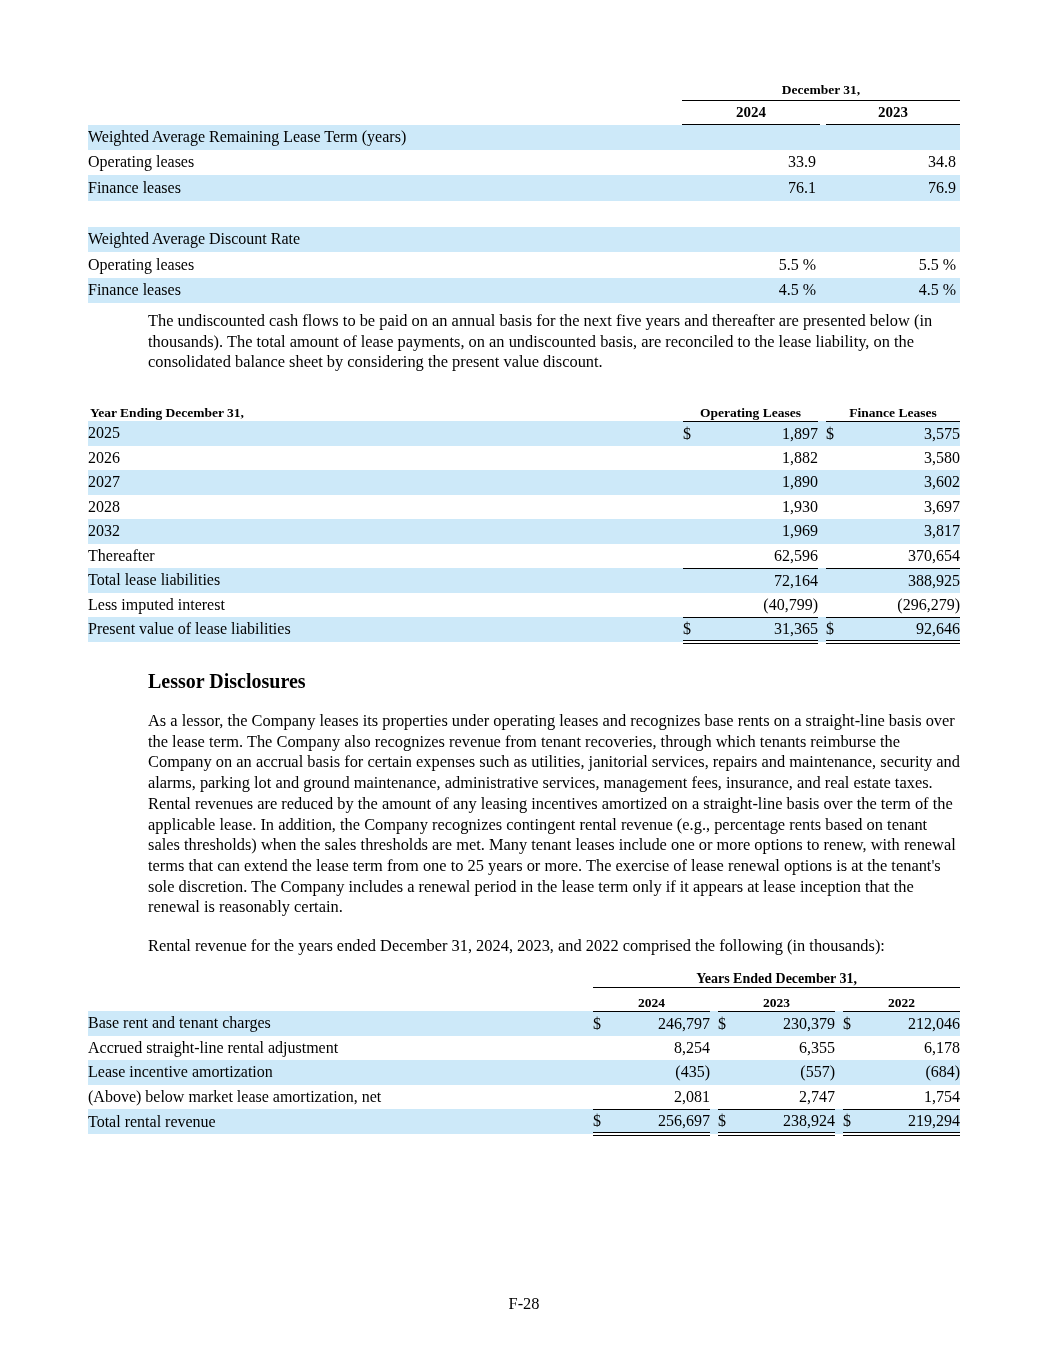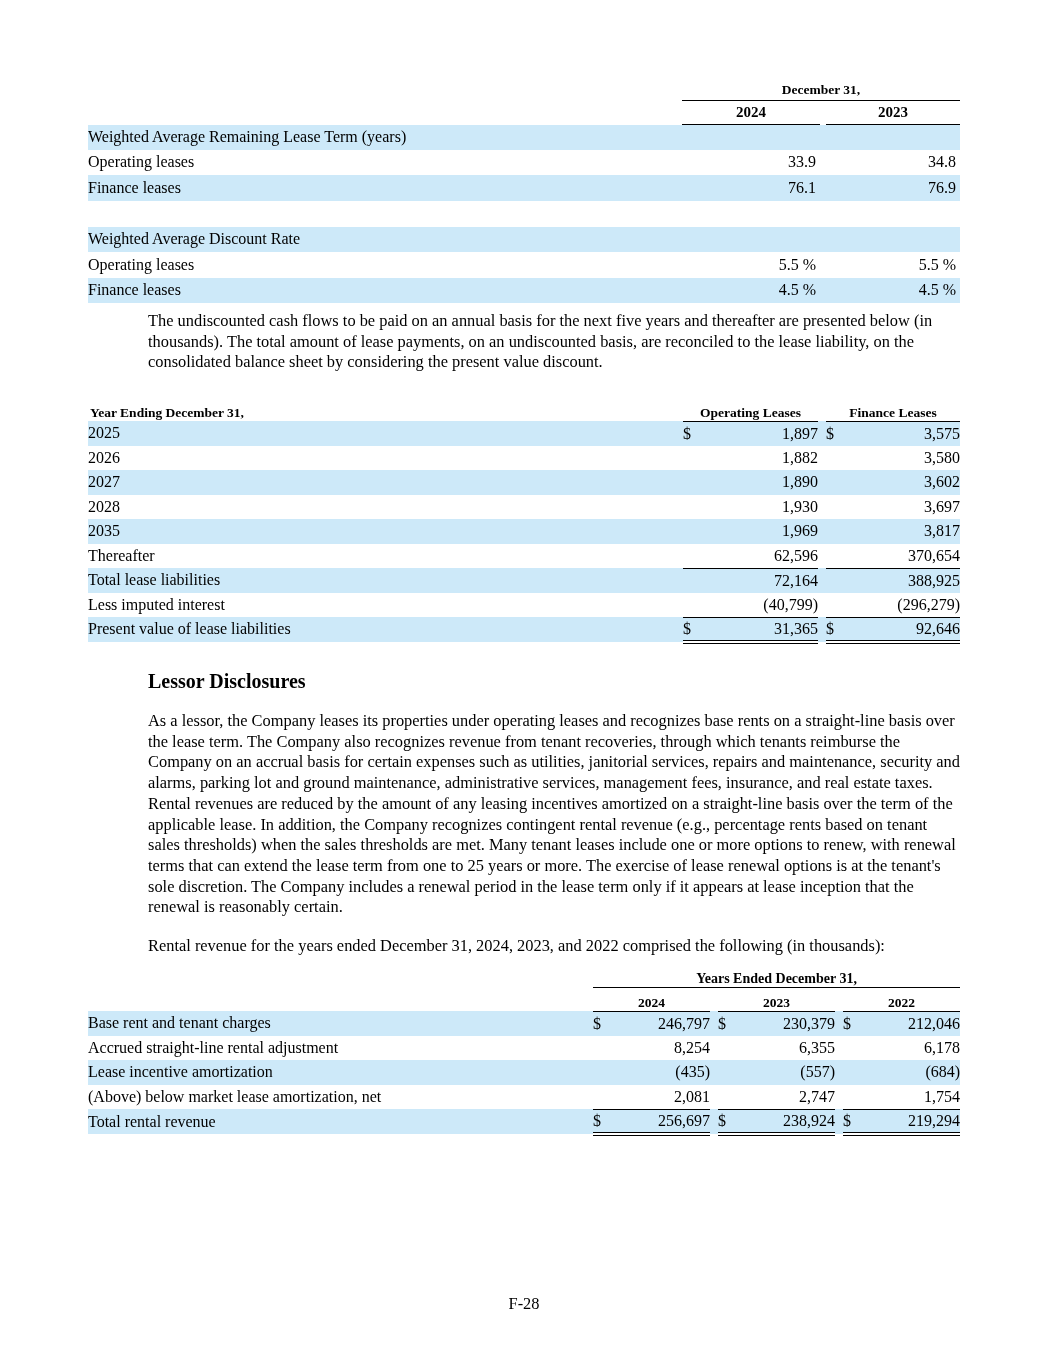--- a/index.html
+++ b/index.html
@@ -152,21 +152,21 @@
       </tr>
       <tr class="dr">
         <td class="lbl">2028</td>
         <td class="cur"></td>
         <td class="val">1,930</td>
         <td></td>
         <td class="cur"></td>
         <td class="val">3,697</td>
       </tr>
       <tr class="dr hl">
-        <td class="lbl">2035</td>
+        <td class="lbl">2032</td>
         <td class="cur"></td>
         <td class="val">1,969</td>
         <td></td>
         <td class="cur"></td>
         <td class="val">3,817</td>
       </tr>
       <tr class="dr">
         <td class="lbl">Thereafter</td>
         <td class="cur bb"></td>
         <td class="val bb">62,596</td>

